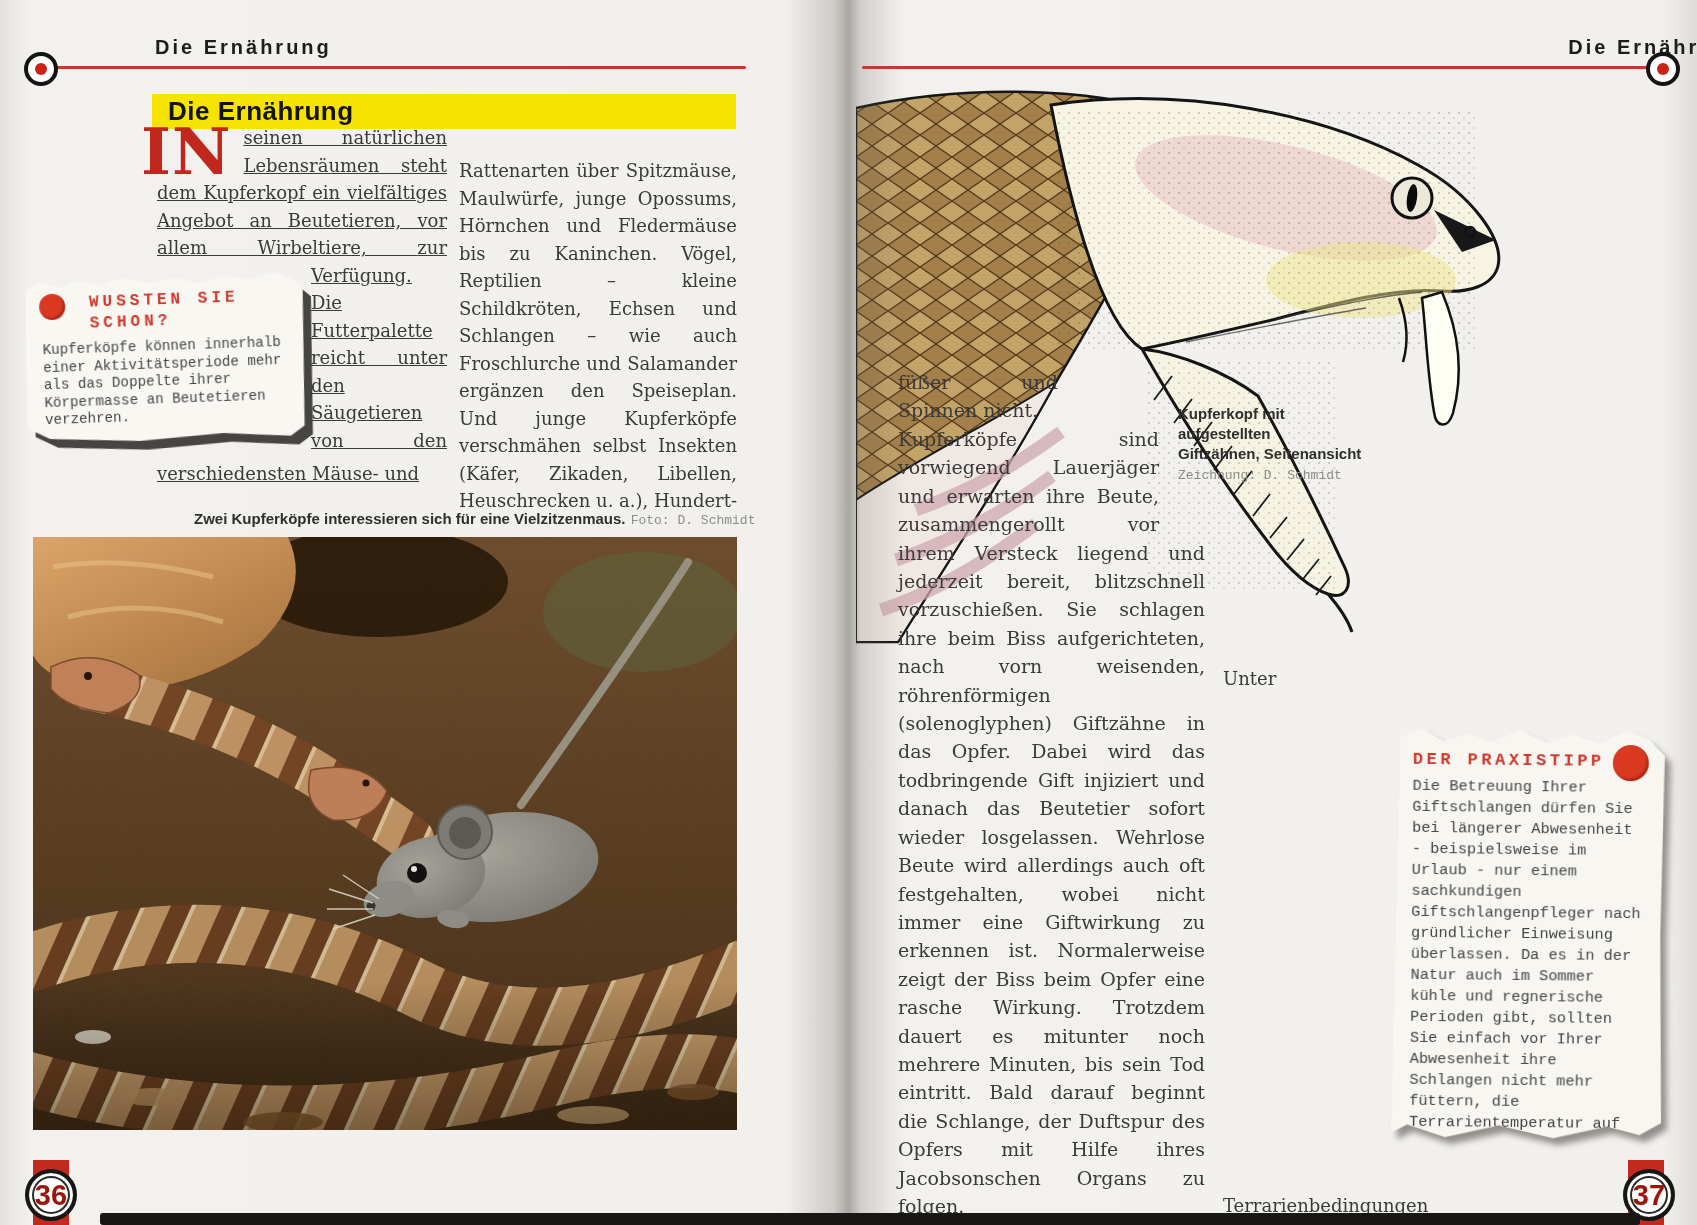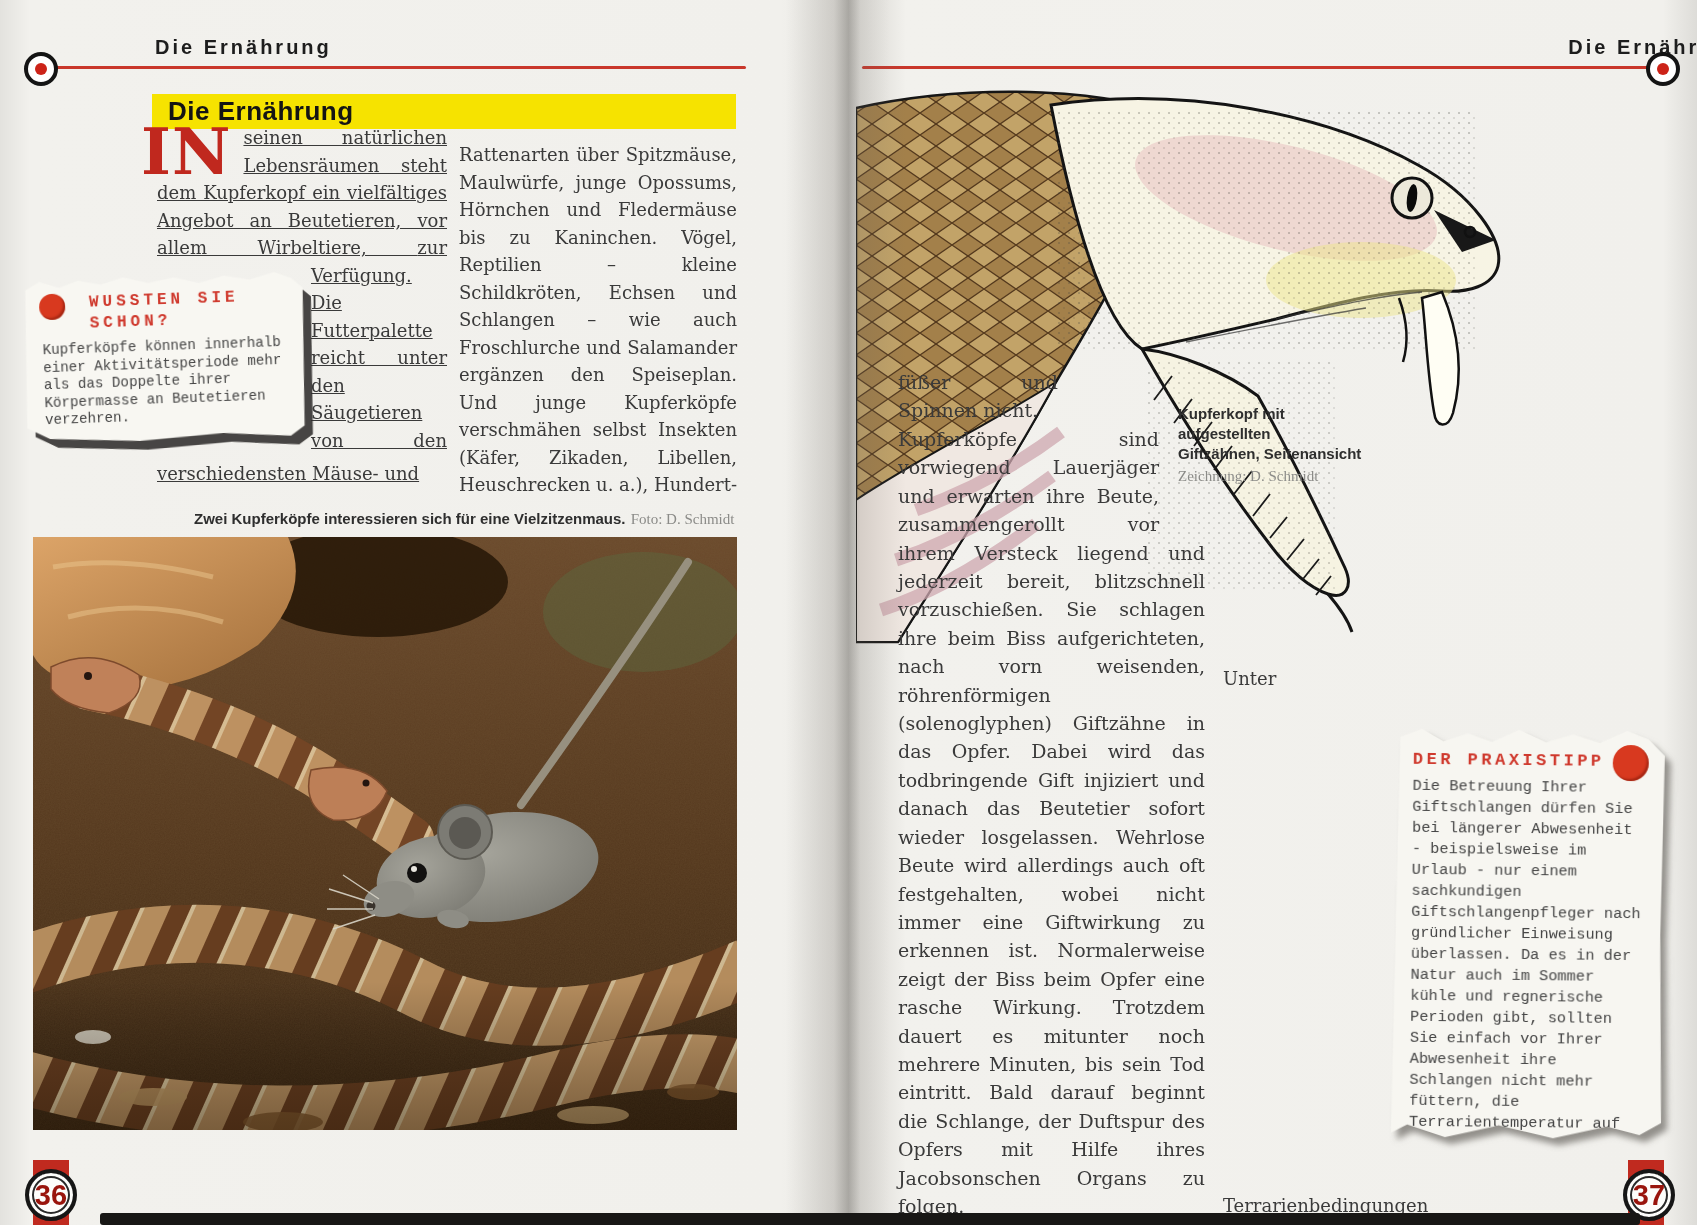--- a/index.html
+++ b/index.html
@@ -25,21 +25,21 @@
   .sp-c2{float:right;width:27px;height:500px;margin-top:27px;}
   .notewrap{filter:drop-shadow(8px 9px 0 rgba(48,46,44,.88));}
   .notewrap2{filter:drop-shadow(6px 7px 3px rgba(70,66,60,.55));}
   .note{background:#f8f7f2;clip-path:polygon(1% 6%,6% 1%,13% 5%,20% 1%,28% 4%,36% 0%,45% 4%,54% 1%,63% 5%,72% 1%,81% 4%,90% 0%,96% 4%,100% 10%,99% 94%,94% 100%,70% 97%,40% 100%,8% 97%,0 90%);}
   .note2{background:#f7f6f1;clip-path:polygon(2% 2%,10% 0,18% 3%,27% 1%,36% 3%,46% 0,56% 3%,66% 1%,76% 3%,86% 0,94% 2%,100% 6%,99% 50%,100% 96%,92% 99%,80% 97%,60% 100%,40% 97%,20% 100%,6% 97%,0 99%,1% 50%);}
   .mono{font-family:"Liberation Mono","DejaVu Sans Mono",monospace;}
   .notetitle{color:#cf382c;font-weight:bold;font-size:16px;letter-spacing:4px;line-height:21px;}
   .notebody{color:#454545;font-size:14.2px;line-height:17.6px;}
   .reddot{border-radius:50%;background:#d8391f;box-shadow:inset -2px -2px 2px rgba(120,20,5,.5);}
   .caption{font-family:"Liberation Sans",sans-serif;font-size:15px;color:#2e2e2e;font-weight:bold;}
-  .credit{font-family:Liberation Serif, serif;font-size:15px;color:#8b8b88;font-weight:normal;}
+  .credit{font-family:Liberation Mono, monospace;font-size:13px;color:#8b8b88;font-weight:normal;}
   .pageband{width:36px;background:#c02a1f;top:1160px;height:65px;}
   .pagecirc{width:44px;height:44px;border-radius:50%;background:#fdfdfb;border:4px solid #161616;box-shadow:inset 0 0 0 3px #fdfdfb,inset 0 0 0 5px #2a2a2a;
     display:flex;align-items:center;justify-content:center;font-family:"Liberation Sans",sans-serif;font-weight:800;font-size:29px;color:#99150d;}
   .botband{background:#181715;}
   .drawcap{text-align:left;line-height:20px;}
 </style>
 </head>
 <body>
 
 <div class="abs page" id="page-left">
@@ -51,21 +51,21 @@
     </div>
 
   <div class="abs titlebar" style="left:152px;top:94px;width:584px;height:35px;">
     <span>Die Ernährung</span>
   </div>
 
   <div class="abs bodytext" style="left:157px;top:124px;width:290px;height:320px;text-decoration:underline;">
     <span class="dropcap">IN</span><span>seinen natürlichen Lebensräumen steht dem Kupferkopf ein vielfältiges Angebot an Beutetieren, vor allem Wirbeltiere, </span><span class="sp-note"></span><span>zur Verfügung. Die Futterpalette reicht unter den Säugetieren von den verschiedensten Mäuse- und</span>
   </div>
 
-  <div class="abs bodytext" style="left:459px;top:141px;width:278px;height:330px;">
+  <div class="abs bodytext" style="left:459px;top:157px;width:278px;height:330px;">
     <p>Rattenarten über Spitzmäuse, Maulwürfe, junge Opossums, Hörnchen und Fledermäuse bis zu Kaninchen. Vögel, Reptilien – kleine Schildkröten, Echsen und Schlangen – wie auch Froschlurche und Salamander ergänzen den Speiseplan. Und junge Kupferköpfe verschmähen selbst Insekten (Käfer, Zikaden, Libellen, Heuschrecken u. a.), Hundert-</p>
   </div>
 
   <div class="abs notewrap" style="left:25px;top:276px;width:280px;height:164px;transform:rotate(-2deg);">
     <div class="note abs" style="left:0;top:0;right:0;bottom:0;padding:14px 14px 10px 18px;box-sizing:border-box;">
       <div class="abs reddot" style="left:16px;top:14px;width:26px;height:26px;"></div>
       <div class="mono notetitle" style="margin-left:48px;">
         <div>WUSSTEN SIE</div>
         <div>SCHON?</div>
       </div>

